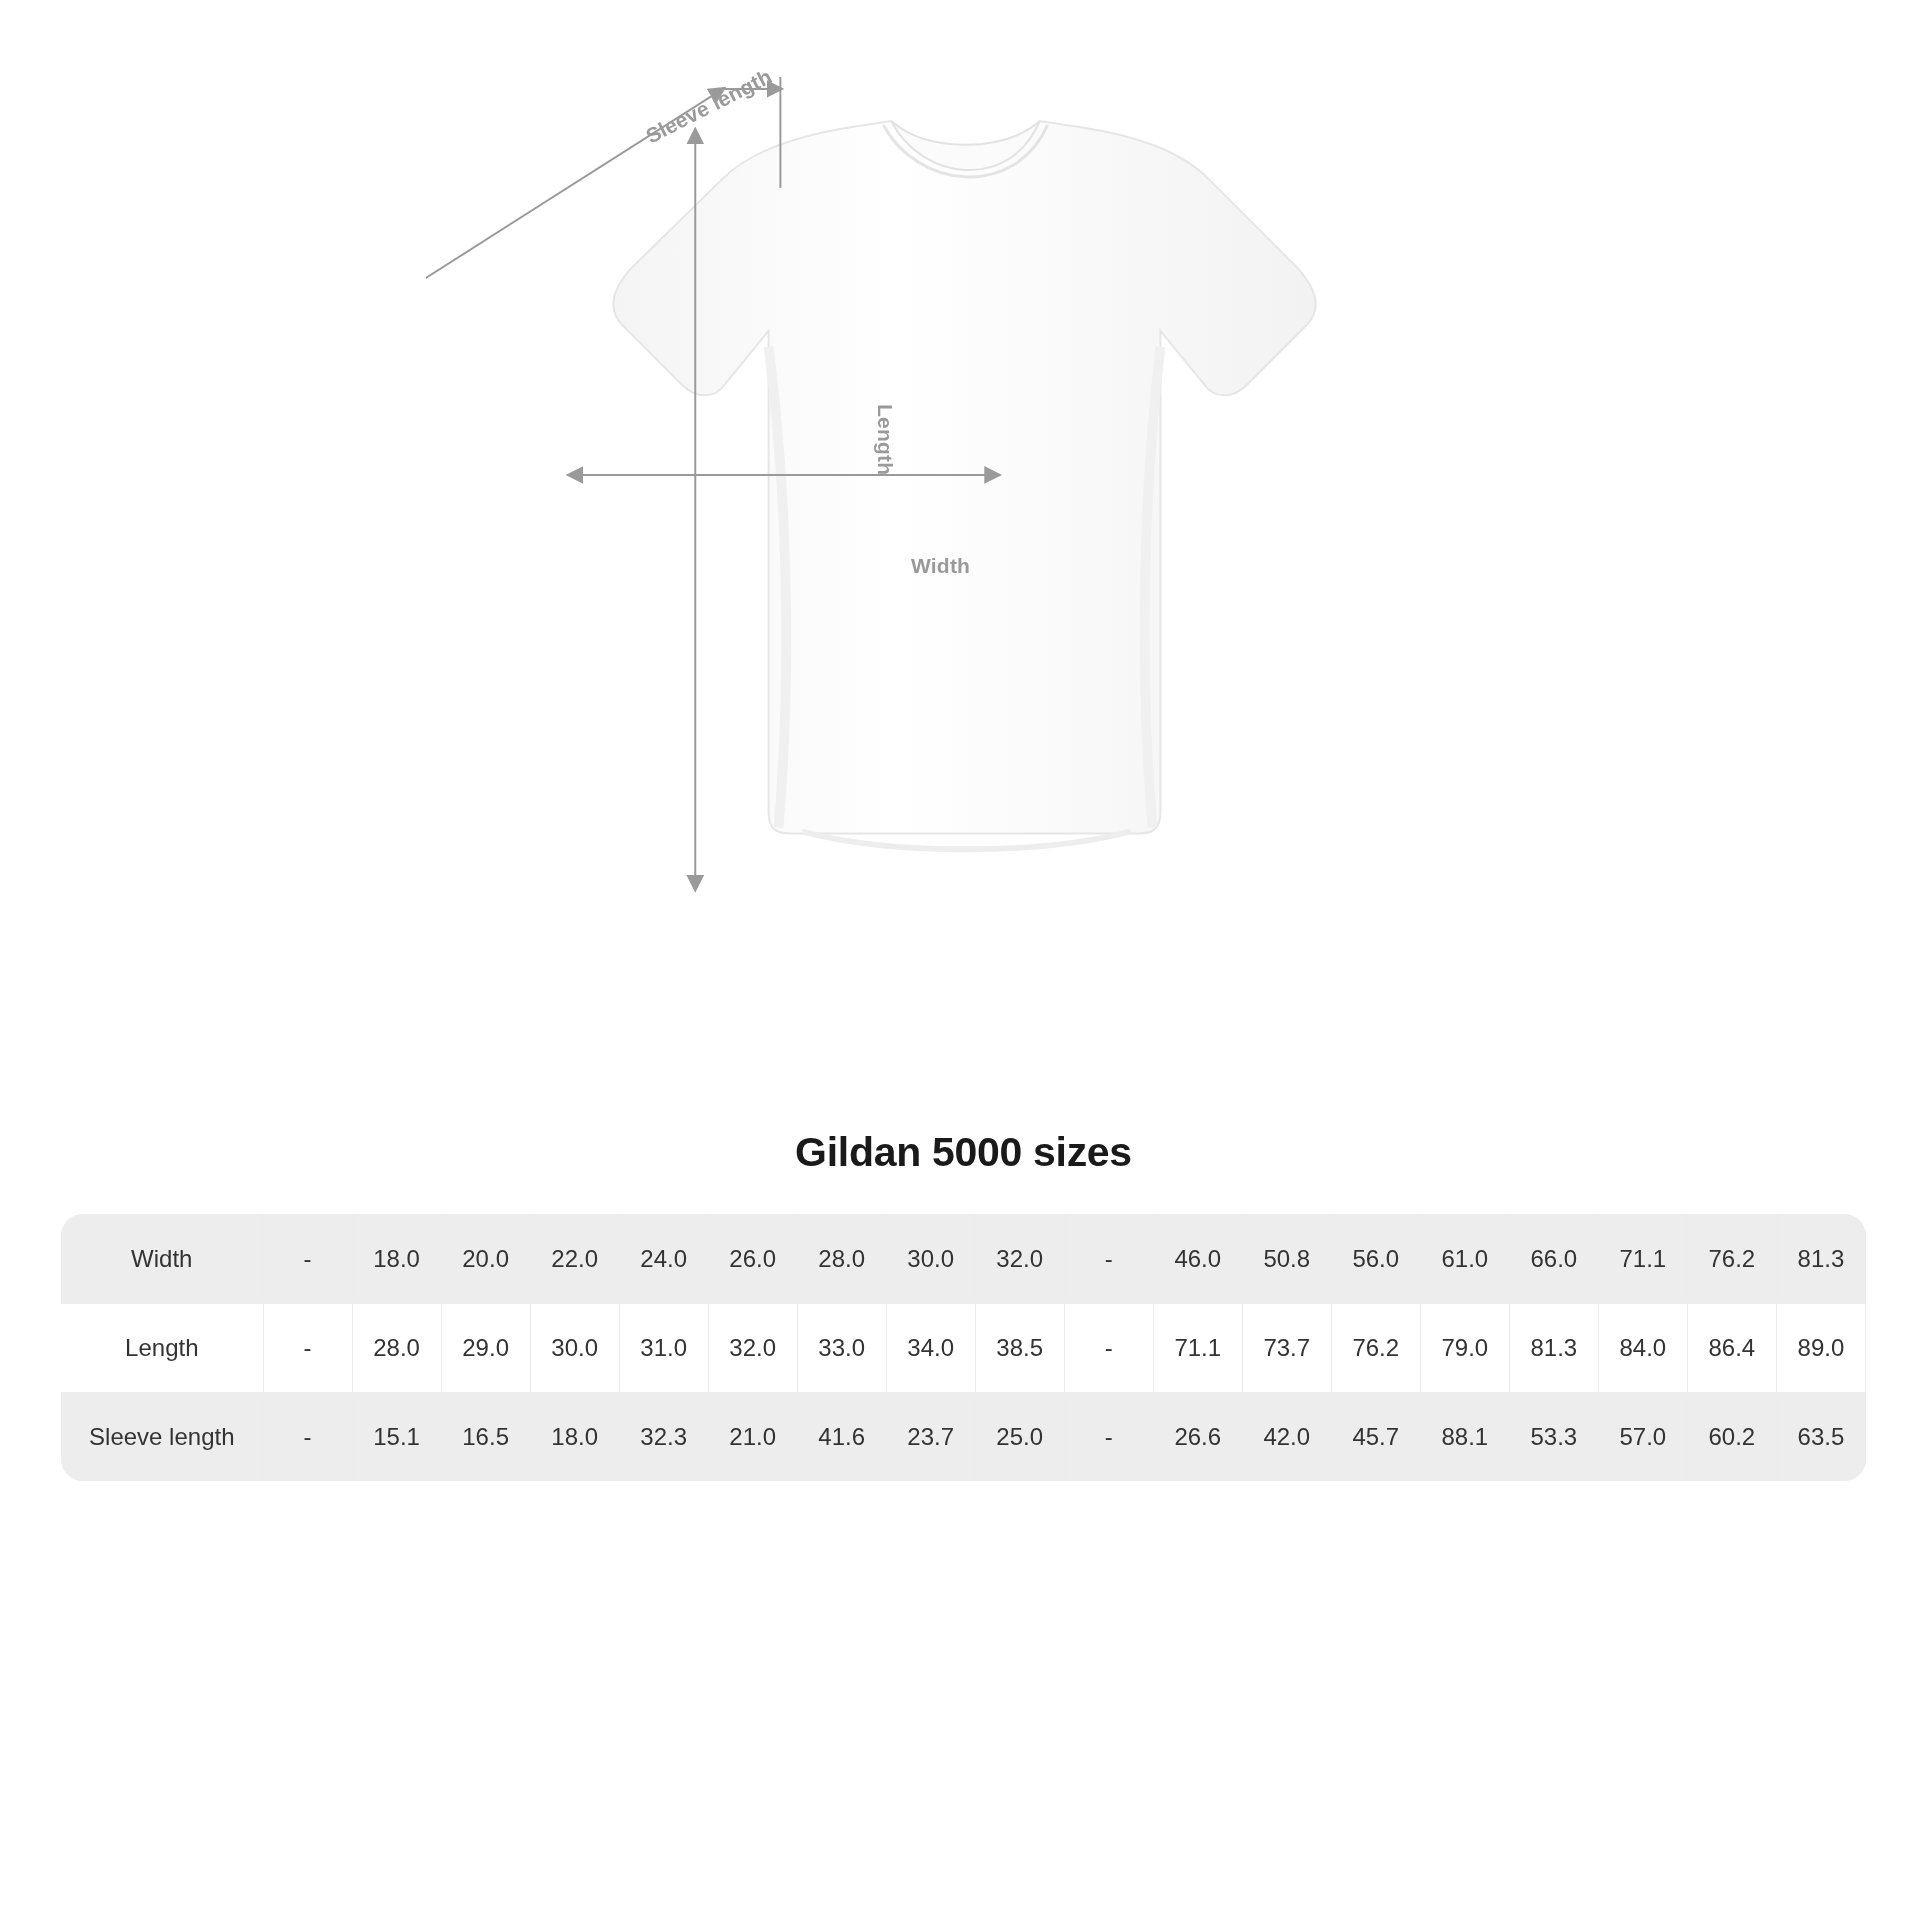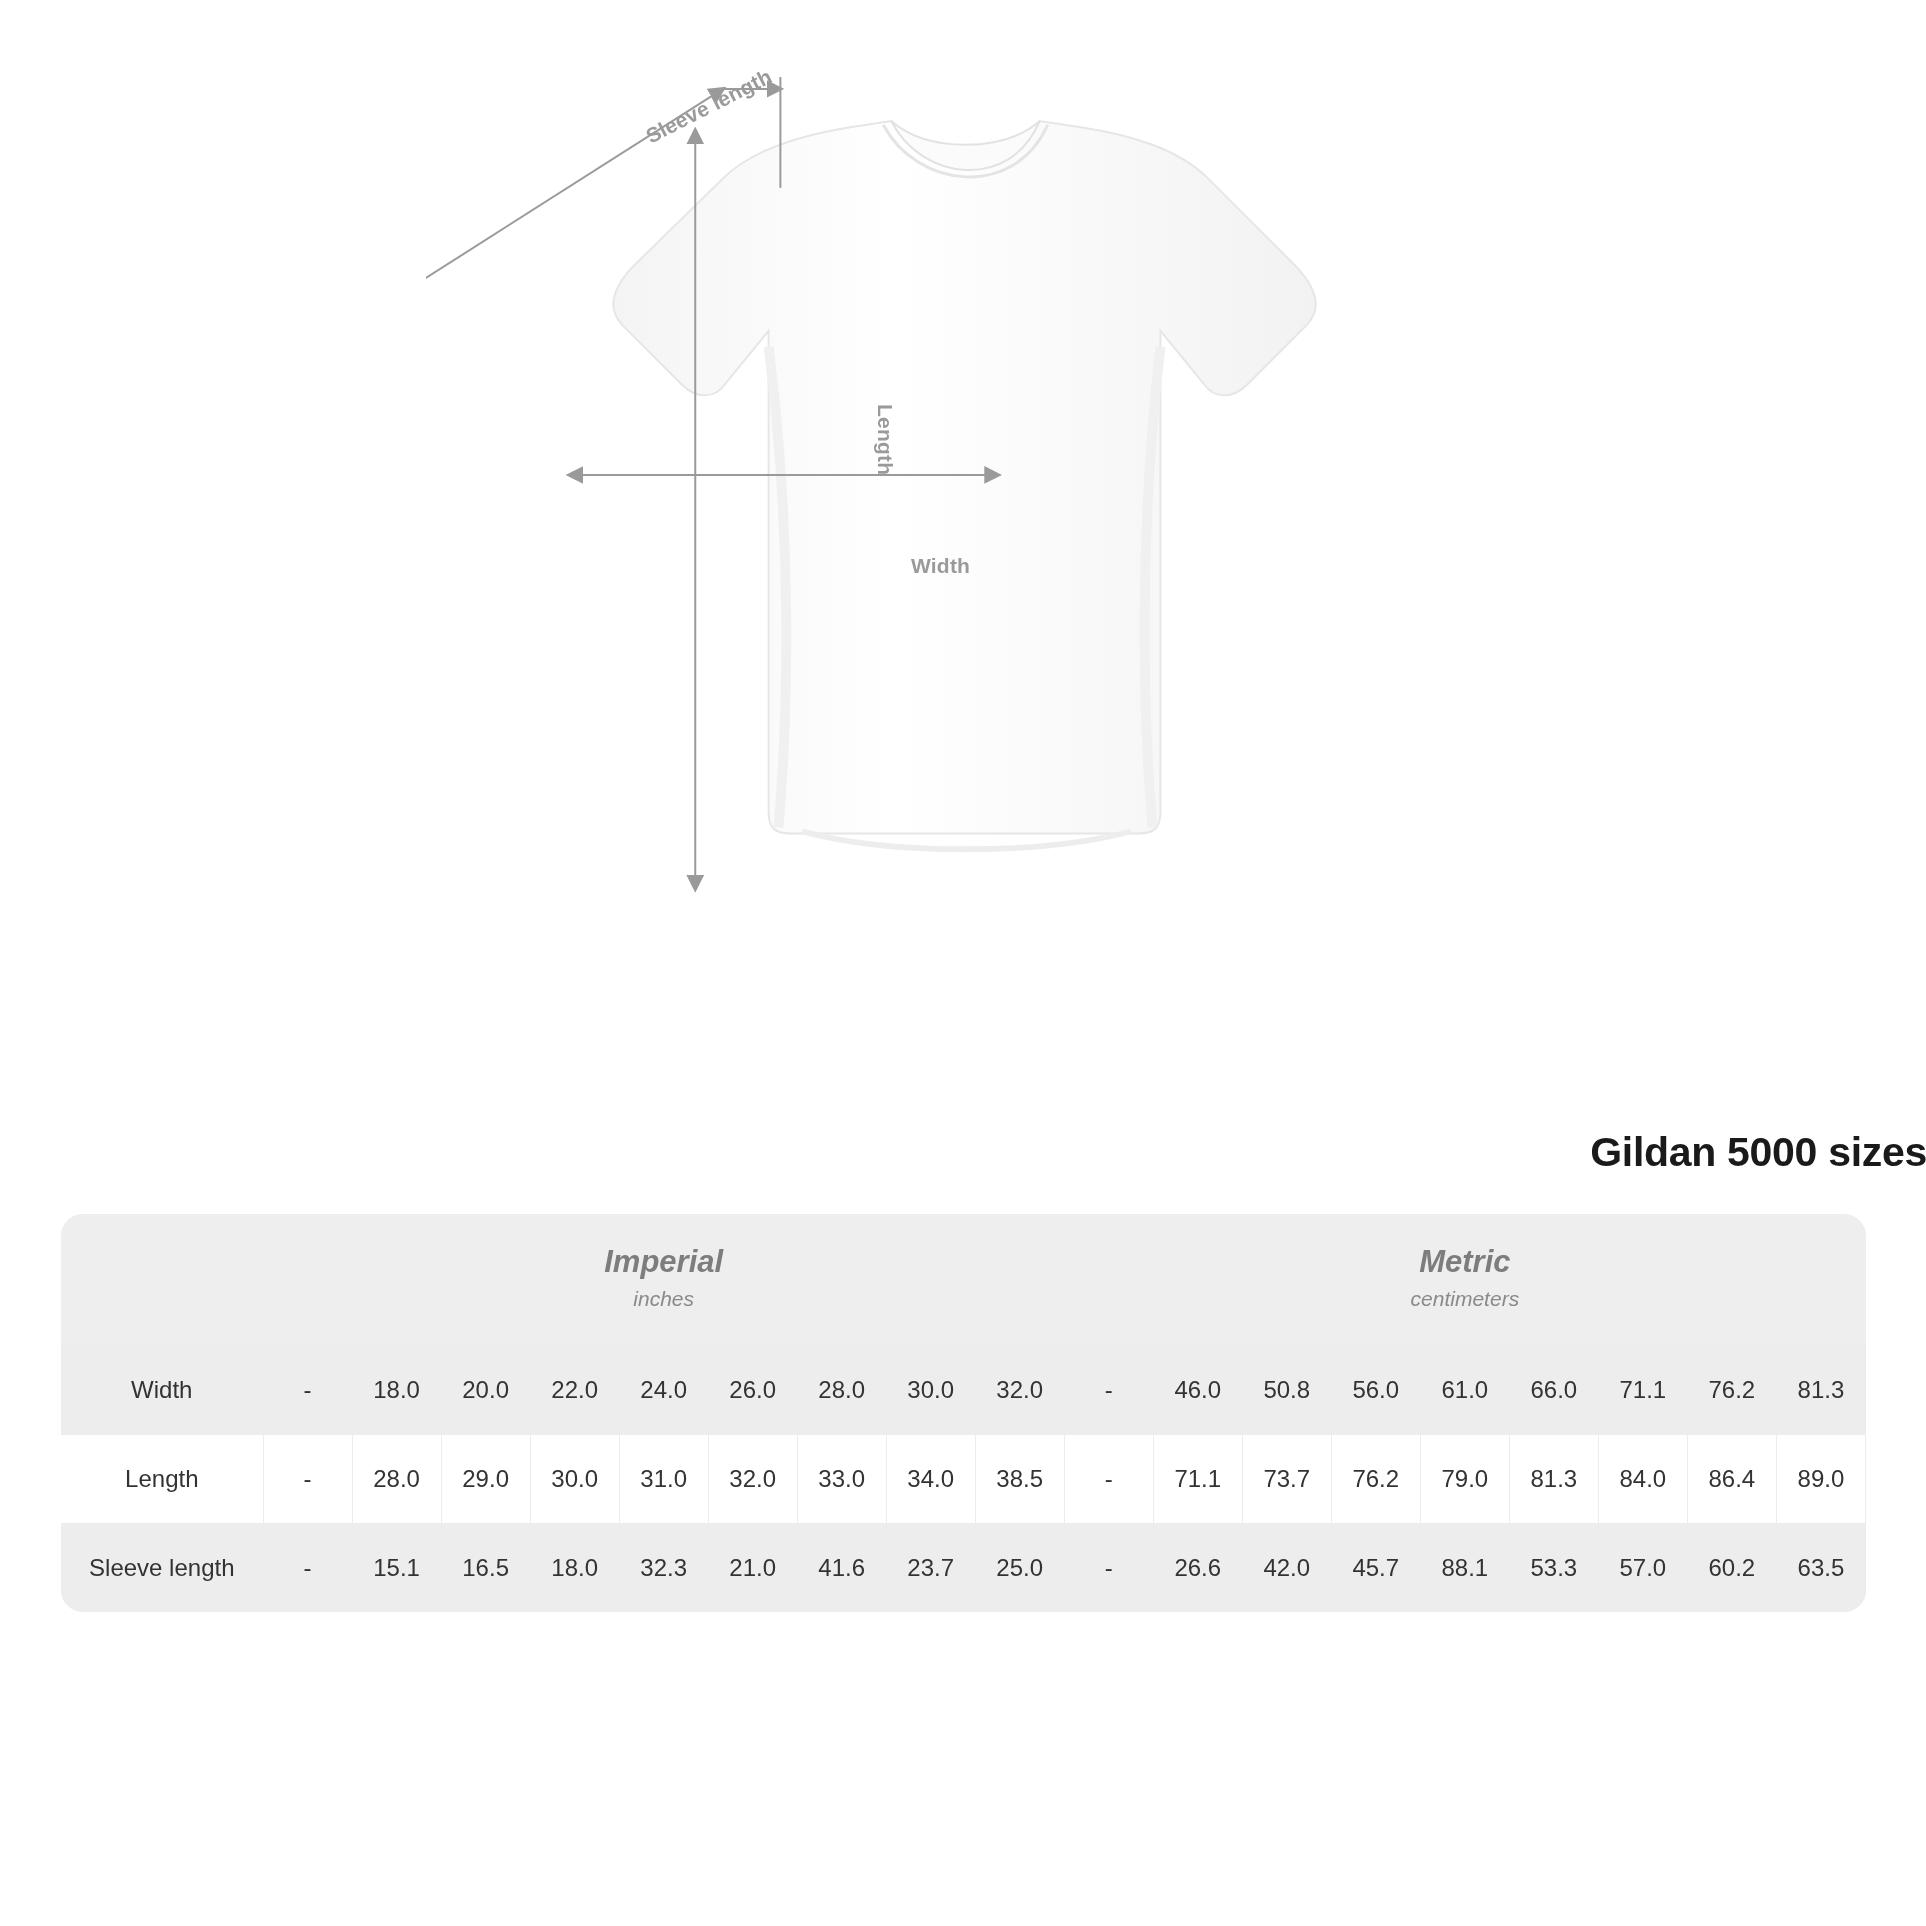--- a/index.html
+++ b/index.html
@@ -66,21 +66,21 @@
     writing-mode: vertical-rl;
     text-orientation: mixed;
   }
   .lbl-width {
     left: 911px;
     top: 554px;
   }
 
   
   .title-block {
-    text-align: right;
+    text-align: center;
     margin-top: 20px;
   }
   .chart-title {
     font-size: 41px;
     font-weight: bold;
     color: #1a1a1a;
     margin: 0;
     letter-spacing: -0.3px;
   }
   .chart-note {
@@ -240,31 +240,20 @@
     <h1 class="chart-title">Gildan 5000 sizes</h1>
   </div>
 
   <div class="table-wrap">
     <table class="size-table">
       <colgroup>
         <col style="width:11.2%">
         <col span="18" style="width:4.933%">
       </colgroup>
       <tbody>
-        <tr>
-          <td class="blank-corner unit-cell"></td>
-          <td class="unit-cell" colspan="9">
-            <div class="unit-name">Imperial</div>
-            <div class="unit-sub">inches</div>
-          </td>
-          <td class="unit-cell" colspan="9">
-            <div class="unit-name">Metric</div>
-            <div class="unit-sub">centimeters</div>
-          </td>
-        </tr>
 
 
         <tr class="data-row shade">
           <td class="rowlabel">Width</td>
           <td>-</td>
           <td>18.0</td>
           <td>20.0</td>
           <td>22.0</td>
           <td>24.0</td>
           <td>26.0</td>

